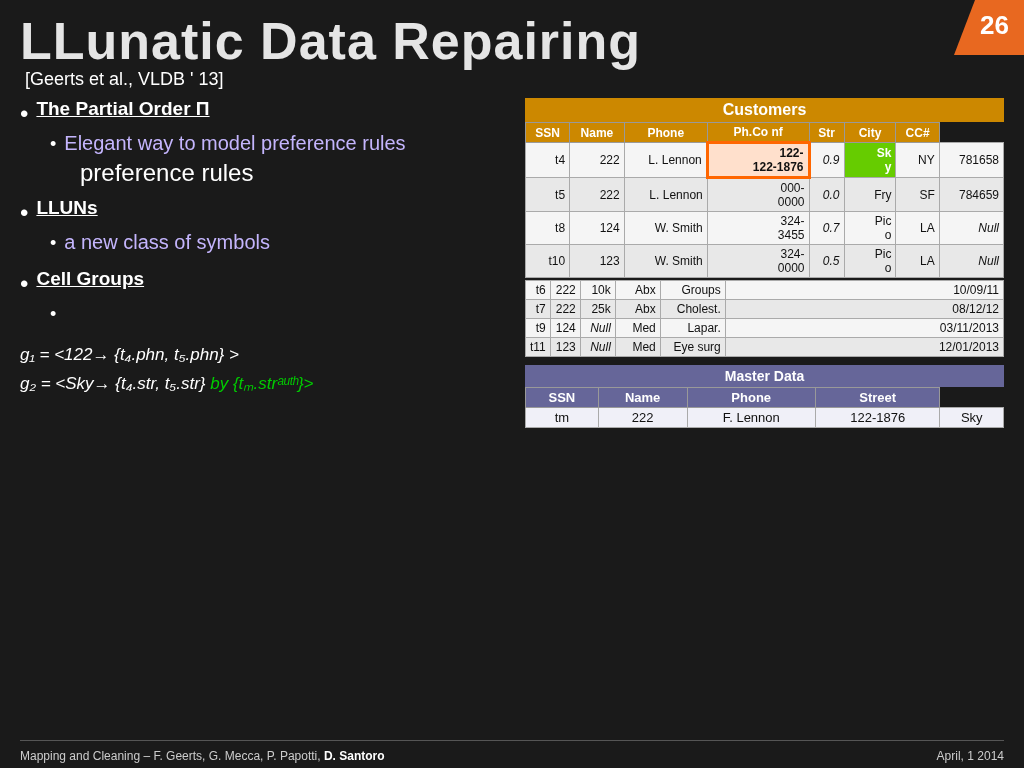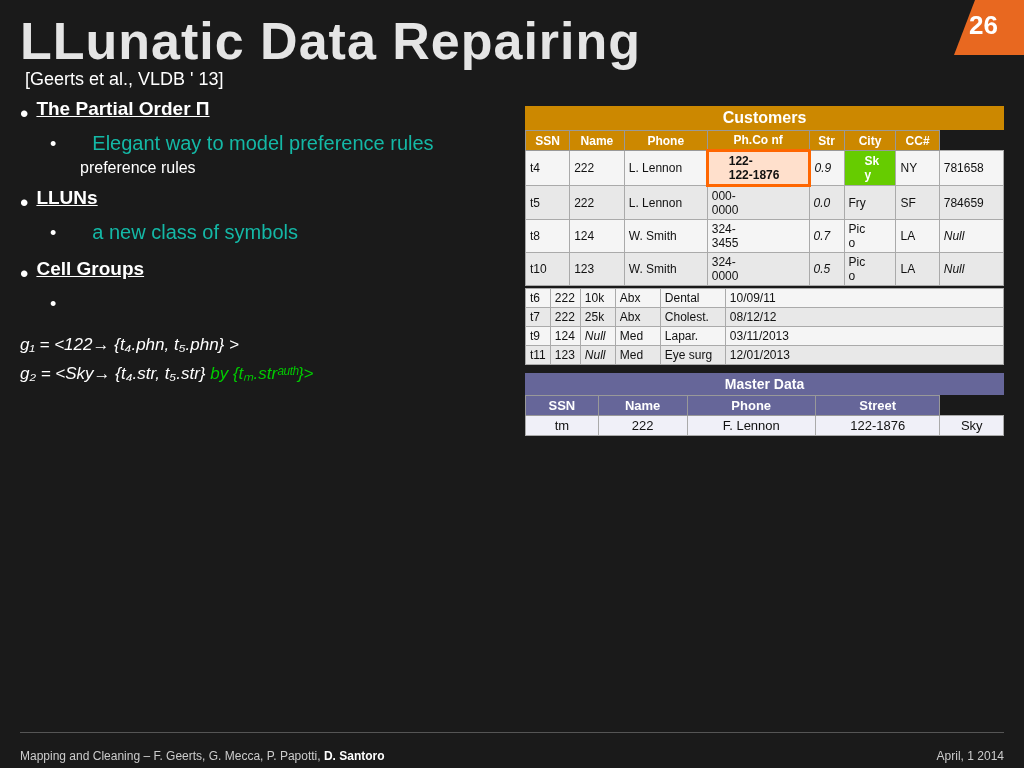--- a/index.html
+++ b/index.html
@@ -71,23 +71,22 @@
     }
 
     .bullet-text {
       color: white;
       font-size: 19px;
       text-decoration: underline;
       font-weight: bold;
     }
 
     .bullet-text-plain {
-      color: #14b8a6;
+      color: #c4b5fd;
       font-size: 22px;
-      margin-left: 28px;
     }
 
     .sub-bullet {
       margin-left: 30px;
       margin-bottom: 4px;
     }
 
     .sub-bullet .bullet-text-plain {
       font-size: 20px;
     }
@@ -109,21 +108,20 @@
       color: #00cc00;
       font-style: italic;
     }
 
     
     .right-col {
       flex: 1;
       display: flex;
       flex-direction: column;
       gap: 4px;
-      margin-top: 8px;
     }
 
     
     .customers-table-wrapper {
       background: transparent;
     }
 
     .table-title {
       background: #cc8800;
       color: white;
@@ -144,21 +142,21 @@
       color: white;
       text-align: center;
       padding: 2px 4px;
       border: 1px solid #999;
       font-size: 12px;
     }
 
     .data-table td {
       background: #f5f5f5;
       color: #111;
-      text-align: left;
+      text-align: right;
       padding: 2px 4px;
       border: 1px solid #aaa;
       font-size: 12px;
     }
 
     .data-table tr:nth-child(even) td {
       background: #e8e8e8;
     }
 
     
@@ -196,21 +194,21 @@
       padding: 2px 6px;
       border: 1px solid #aaa;
     }
 
     
     .footer {
       display: flex;
       justify-content: space-between;
       align-items: center;
       margin-top: 4px;
-      padding-top: 16px;
+      padding-top: 8px;
       border-top: 1px solid #555;
     }
 
     .footer-left {
       color: #ccc;
       font-size: 12px;
     }
 
     .footer-right {
       color: #ccc;
@@ -230,21 +228,21 @@
       width: 70px;
       height: 55px;
       background: #e86820;
       clip-path: polygon(30% 0%, 100% 0%, 100% 100%, 0% 100%);
       z-index: 9;
     }
 
     .slide-num-text {
       position: absolute;
       top: 10px;
-      right: 26px;
+      right: 15px;
       color: white;
       font-size: 26px;
       font-weight: bold;
       z-index: 10;
     }
   </style>
 </head>
 <body>
 
 <div class="slide-num-bg"></div>
@@ -261,21 +259,21 @@
 
       <div class="bullet-main">
         <span class="bullet-dot">•</span>
         <span class="bullet-text">The Partial Order Π</span>
       </div>
       <div class="sub-bullet">
         <div class="bullet-main">
           <span class="bullet-dot" style="font-size:18px;">•</span>
           <span class="bullet-text-plain">Elegant way to model preference rules</span>
         </div>
-        <div style="margin-left:30px; color:white; font-size:16px;">preference rules</div>
+        <div style="margin-left:30px; color:white; font-size:24px;">preference rules</div>
       </div>
 
       <div class="bullet-main" style="margin-top:6px;">
         <span class="bullet-dot">•</span>
         <span class="bullet-text">LLUNs</span>
       </div>
       <div class="sub-bullet">
         <div class="bullet-main">
           <span class="bullet-dot" style="font-size:18px;">•</span>
           <span class="bullet-text-plain">a new class of symbols</span>
@@ -364,21 +362,21 @@
           </tbody>
         </table>
 
         <table class="data-table" style="margin-top:2px;">
           <tbody>
             <tr>
               <td style="width:16px;">t6</td>
               <td style="width:30px;">222</td>
               <td style="width:35px;">10k</td>
               <td style="width:45px;">Abx</td>
-              <td style="width:65px;">Dental</td>
+              <td style="width:65px;">Groups</td>
               <td>10/09/11</td>
             </tr>
             <tr>
               <td>t7</td>
               <td>222</td>
               <td>25k</td>
               <td>Abx</td>
               <td>Cholest.</td>
               <td>08/12/12</td>
             </tr>

